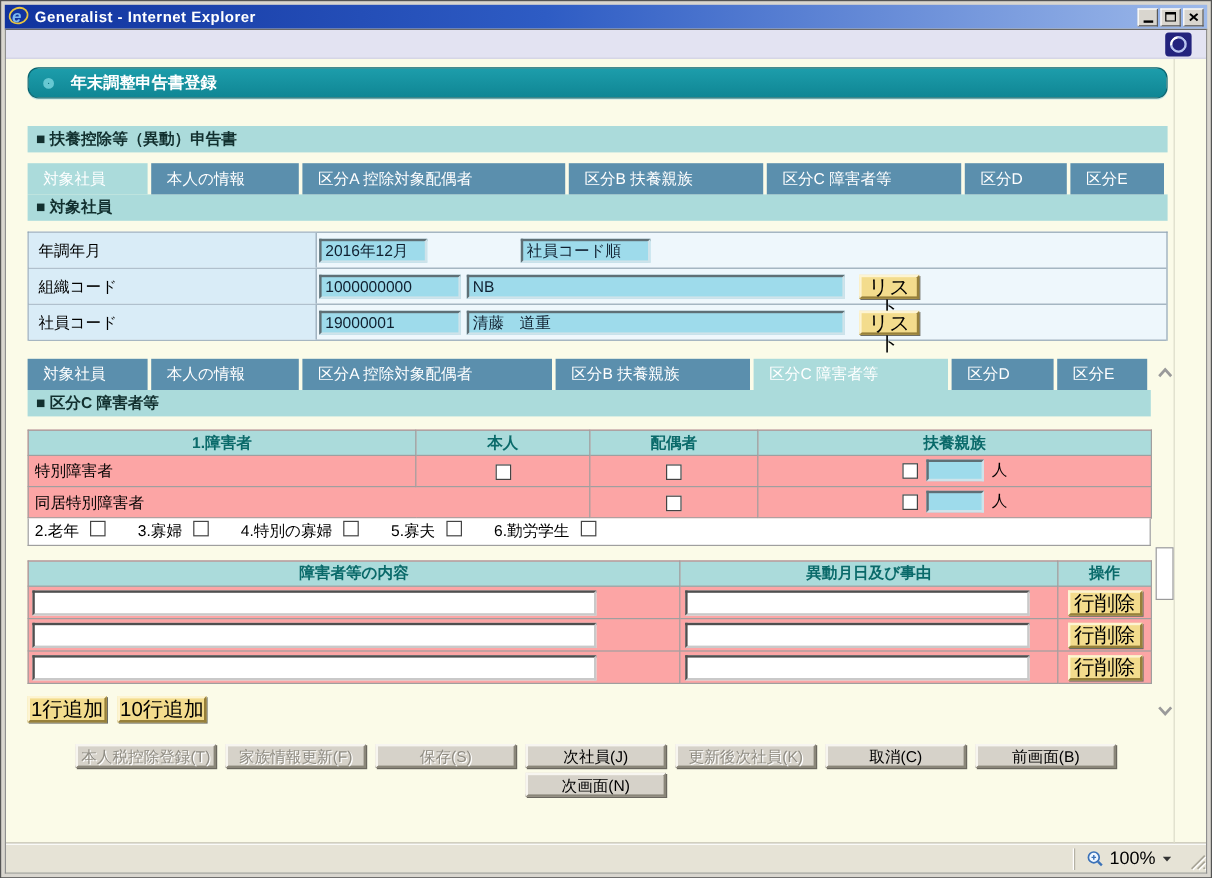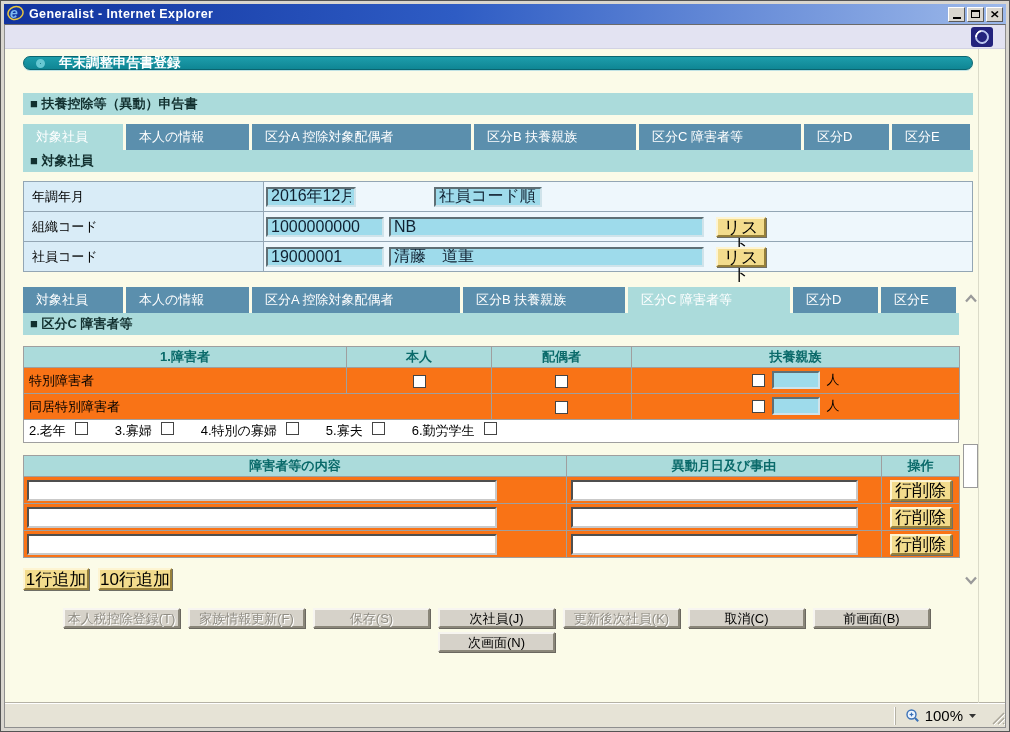--- a/index.html
+++ b/index.html
@@ -21,21 +21,21 @@
   .client{flex:1;display:flex;flex-direction:column;border:1px solid #8f8f8f;border-top-color:#6a6a6a;
     background:#fbfbe8;overflow:hidden;}
   .toolbar-strip{height:24px;flex:0 0 24px;background:#e3e3f2;border-bottom:1px solid #d2d2e4;
     display:flex;justify-content:flex-end;align-items:center;padding-right:12px;}
   .app-logo{width:22px;height:20px;background:#23237d;border-radius:3px;position:relative;}
   .app-logo::before{content:"";position:absolute;left:4px;top:3px;width:10px;height:10px;border-radius:50%;
     border:2px solid #b9c4ef;border-left-color:#ffffff;transform:rotate(40deg);}
   .page{flex:1;position:relative;padding:7px 0 0 18px;}
   .vline{position:absolute;top:0;bottom:0;left:973px;width:1px;background:#dbdbc9;}
   
-  .page-header{width:950px;height:14px;border-radius:9px;border:1px solid #0a6570;
+  .page-header{width:950px;height:26px;border-radius:9px;border:1px solid #0a6570;
     background:linear-gradient(180deg,#1d9dab,#0f8694);box-shadow:0 1px 0 #bfe2e4;
     display:flex;align-items:center;padding-left:12px;color:#fff;font-weight:bold;font-size:13.5px;
     margin-bottom:23px;}
   .ring{width:9px;height:9px;border-radius:50%;background:#0b6a75;border:4px solid #66c8d2;margin-right:14px;}
   .section-bar{width:950px;height:22px;background:#abdbdb;color:#12302f;font-weight:bold;font-size:13px;
     display:flex;align-items:center;padding-left:7px;}
   .mb9{margin-bottom:9px;}
   
   .tabrow{width:950px;display:flex;gap:3px;}
   .tab{height:26px;background:#5b8fad;color:#fff;font-size:13px;display:flex;align-items:center;
@@ -44,37 +44,37 @@
   .tw0{width:100px}.tw1{width:123px}.tw2{width:219px}.tw3{width:162px}.tw4{width:162px}.tw5{width:85px}.tw6{width:78px}
   .tabrow.narrow{width:936px;}
   .tabrow.narrow .tw2{width:208px}.tabrow.narrow .tw6{width:75px}
   
   .formtable{width:950px;border:1px solid #93a6b4;border-bottom:none;margin-bottom:15px;background:#eef7fc;}
   .frow{display:flex;align-items:center;height:30px;border-bottom:1px solid #93a6b4;}
   .flabel{width:240px;height:100%;display:flex;align-items:center;padding-left:8px;background:#d9ecf7;
     border-right:1px solid #93a6b4;}
   .flabel.bold{font-weight:normal;}
   .cyin{background:#9edbeb;border:2px solid;border-color:#5f6f75 #cfe3ea #cfe3ea #5f6f75;height:20px;
-    font-size:16px;padding:0 3px;font-family:inherit;color:#102030;}
+    font-size:13px;padding:0 3px;font-family:inherit;color:#102030;}
   .in-period{width:90px;margin-left:2px;}
   .in-order{width:108px;margin-left:78px;}
   .in-code{width:118px;margin-left:2px;}
   .in-name{width:315px;margin-left:5px;}
   .ybtn{background:#f3dc8d;border:2px solid;border-color:#fdf4d2 #97803a #97803a #fdf4d2;
     box-shadow:1px 1px 0 #6e6e66;font-size:17px;font-family:inherit;color:#000;line-height:1;cursor:pointer;padding:0;}
   .btn-list{margin-left:12px;width:50px;height:20px;}
   
   .panel{width:976px;position:relative;}
   .panel-main{width:936px;}
   .scrollcol{position:absolute;left:940px;top:2px;bottom:0;width:16px;}
   .scr-up{position:absolute;top:2px;left:1px;cursor:pointer;}
   .scr-down{position:absolute;bottom:2px;left:1px;cursor:pointer;}
   .scr-thumb{position:absolute;top:155px;left:0;width:15px;height:44px;background:#fff;border:1px solid #9a9a9a;cursor:grab;}
   
-  table{border-collapse:collapse;table-layout:fixed;background:#f97316;}
+  table{border-collapse:collapse;table-layout:fixed;background:#fca5a5;}
   .tbl1,.tbl2{width:936px;}
   th,td{border:1px solid #9f9f9f;font-size:13px;padding:0;}
   th{background:#abdbdb;color:#0a6a6a;font-weight:bold;height:21px;}
   td{height:26px;}
   td.lbl{padding-left:5px;}
   td.ctr{text-align:center;}
   .mt11{margin-top:11px;}
   .fuyou-group{display:inline-flex;align-items:center;gap:7px;}
   .numin{width:48px;height:18px;background:#9edbeb;border:2px solid;border-color:#5f6f75 #cfe3ea #cfe3ea #5f6f75;
     font-size:13px;font-family:inherit;}

